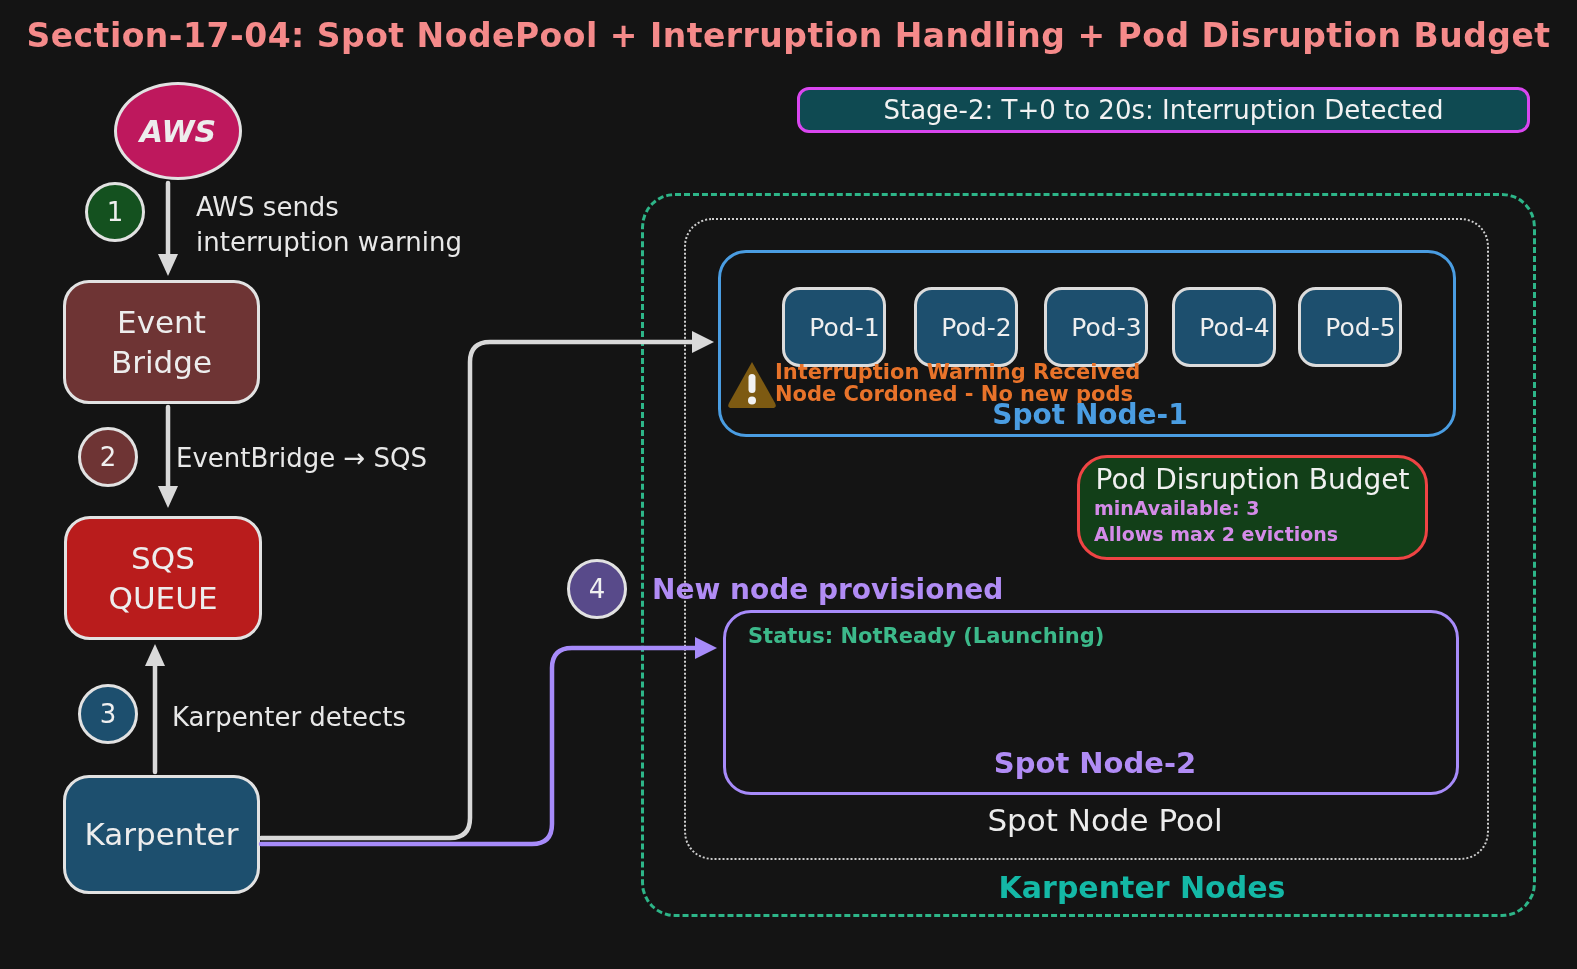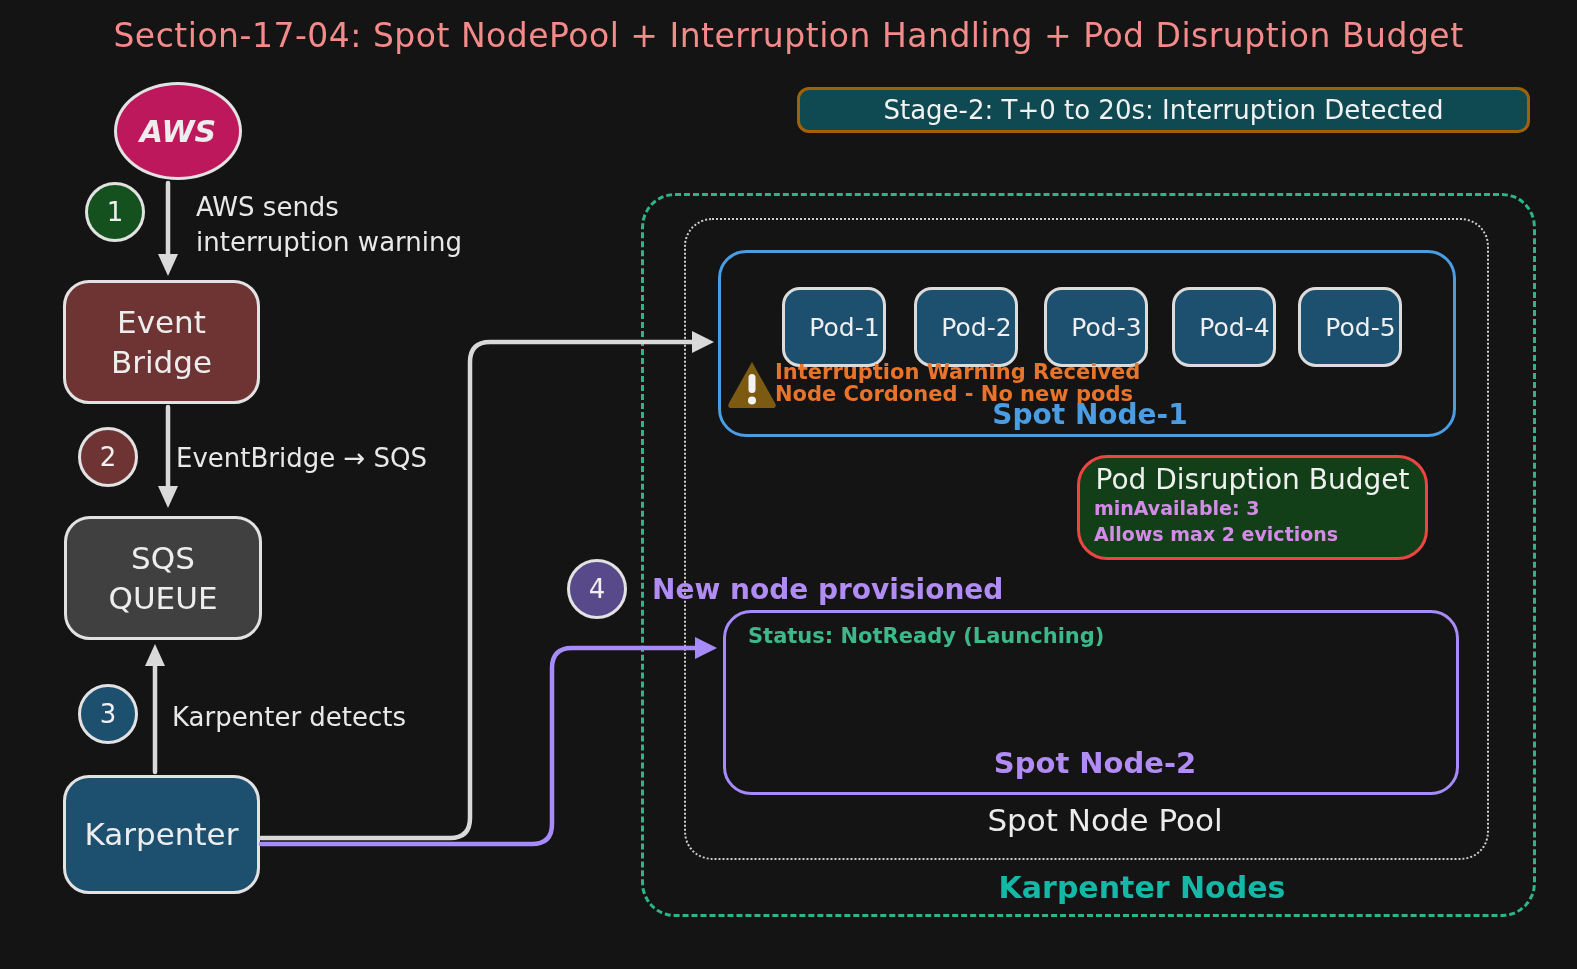--- a/index.html
+++ b/index.html
@@ -5,36 +5,36 @@
   html,body{margin:0;padding:0;background:#0e0e0e;}
   .canvas{
     position:relative;width:1577px;height:969px;overflow:hidden;
     background:#141414;
     font-family:"DejaVu Sans","Liberation Sans",sans-serif;
     color:#e8e8e8;
   }
   .abs{position:absolute;}
   .title{
     left:0;top:16px;width:1577px;text-align:center;
-    font-size:33px;font-weight:400;letter-spacing:.5px;color:#f58a8a;
+    font-size:33px;font-weight:700;letter-spacing:.5px;color:#f58a8a;
   }
   .banner{
     left:797px;top:87px;width:733px;height:46px;
-    background:#0f4a52;border:3px solid #a16207;border-radius:12px;
+    background:#0f4a52;border:3px solid #d946ef;border-radius:12px;
     box-sizing:border-box;display:flex;align-items:center;justify-content:center;
     font-size:26px;color:#f2f2f2;
   }
   .node{
     box-sizing:border-box;border:3px solid #e2e2e2;border-radius:26px;
     display:flex;align-items:center;justify-content:center;text-align:center;
     font-size:31px;color:#ededed;white-space:pre-line;line-height:1.3;
   }
   .aws{left:114px;top:82px;width:128px;height:98px;border-radius:50%;background:#be185d;font-size:30px;font-style:italic;font-weight:600;}
   .eventbridge{left:63px;top:280px;width:197px;height:124px;background:#6e3434;}
-  .sqs{left:64px;top:516px;width:198px;height:124px;background:#404040;}
+  .sqs{left:64px;top:516px;width:198px;height:124px;background:#b91c1c;}
   .karpenter{left:63px;top:775px;width:197px;height:119px;background:#1d4f6e;}
   .badge{
     width:60px;height:60px;border-radius:50%;border:3px solid #e2e2e2;
     box-sizing:border-box;display:flex;align-items:center;justify-content:center;
     font-size:26px;color:#f0f0f0;
   }
   .badge1{left:85px;top:182px;background:#14511f;}
   .badge2{left:78px;top:427px;background:#6e3434;}
   .badge3{left:78px;top:684px;background:#1d4f6e;}
   .badge4{left:567px;top:559px;background:#584a8a;}

